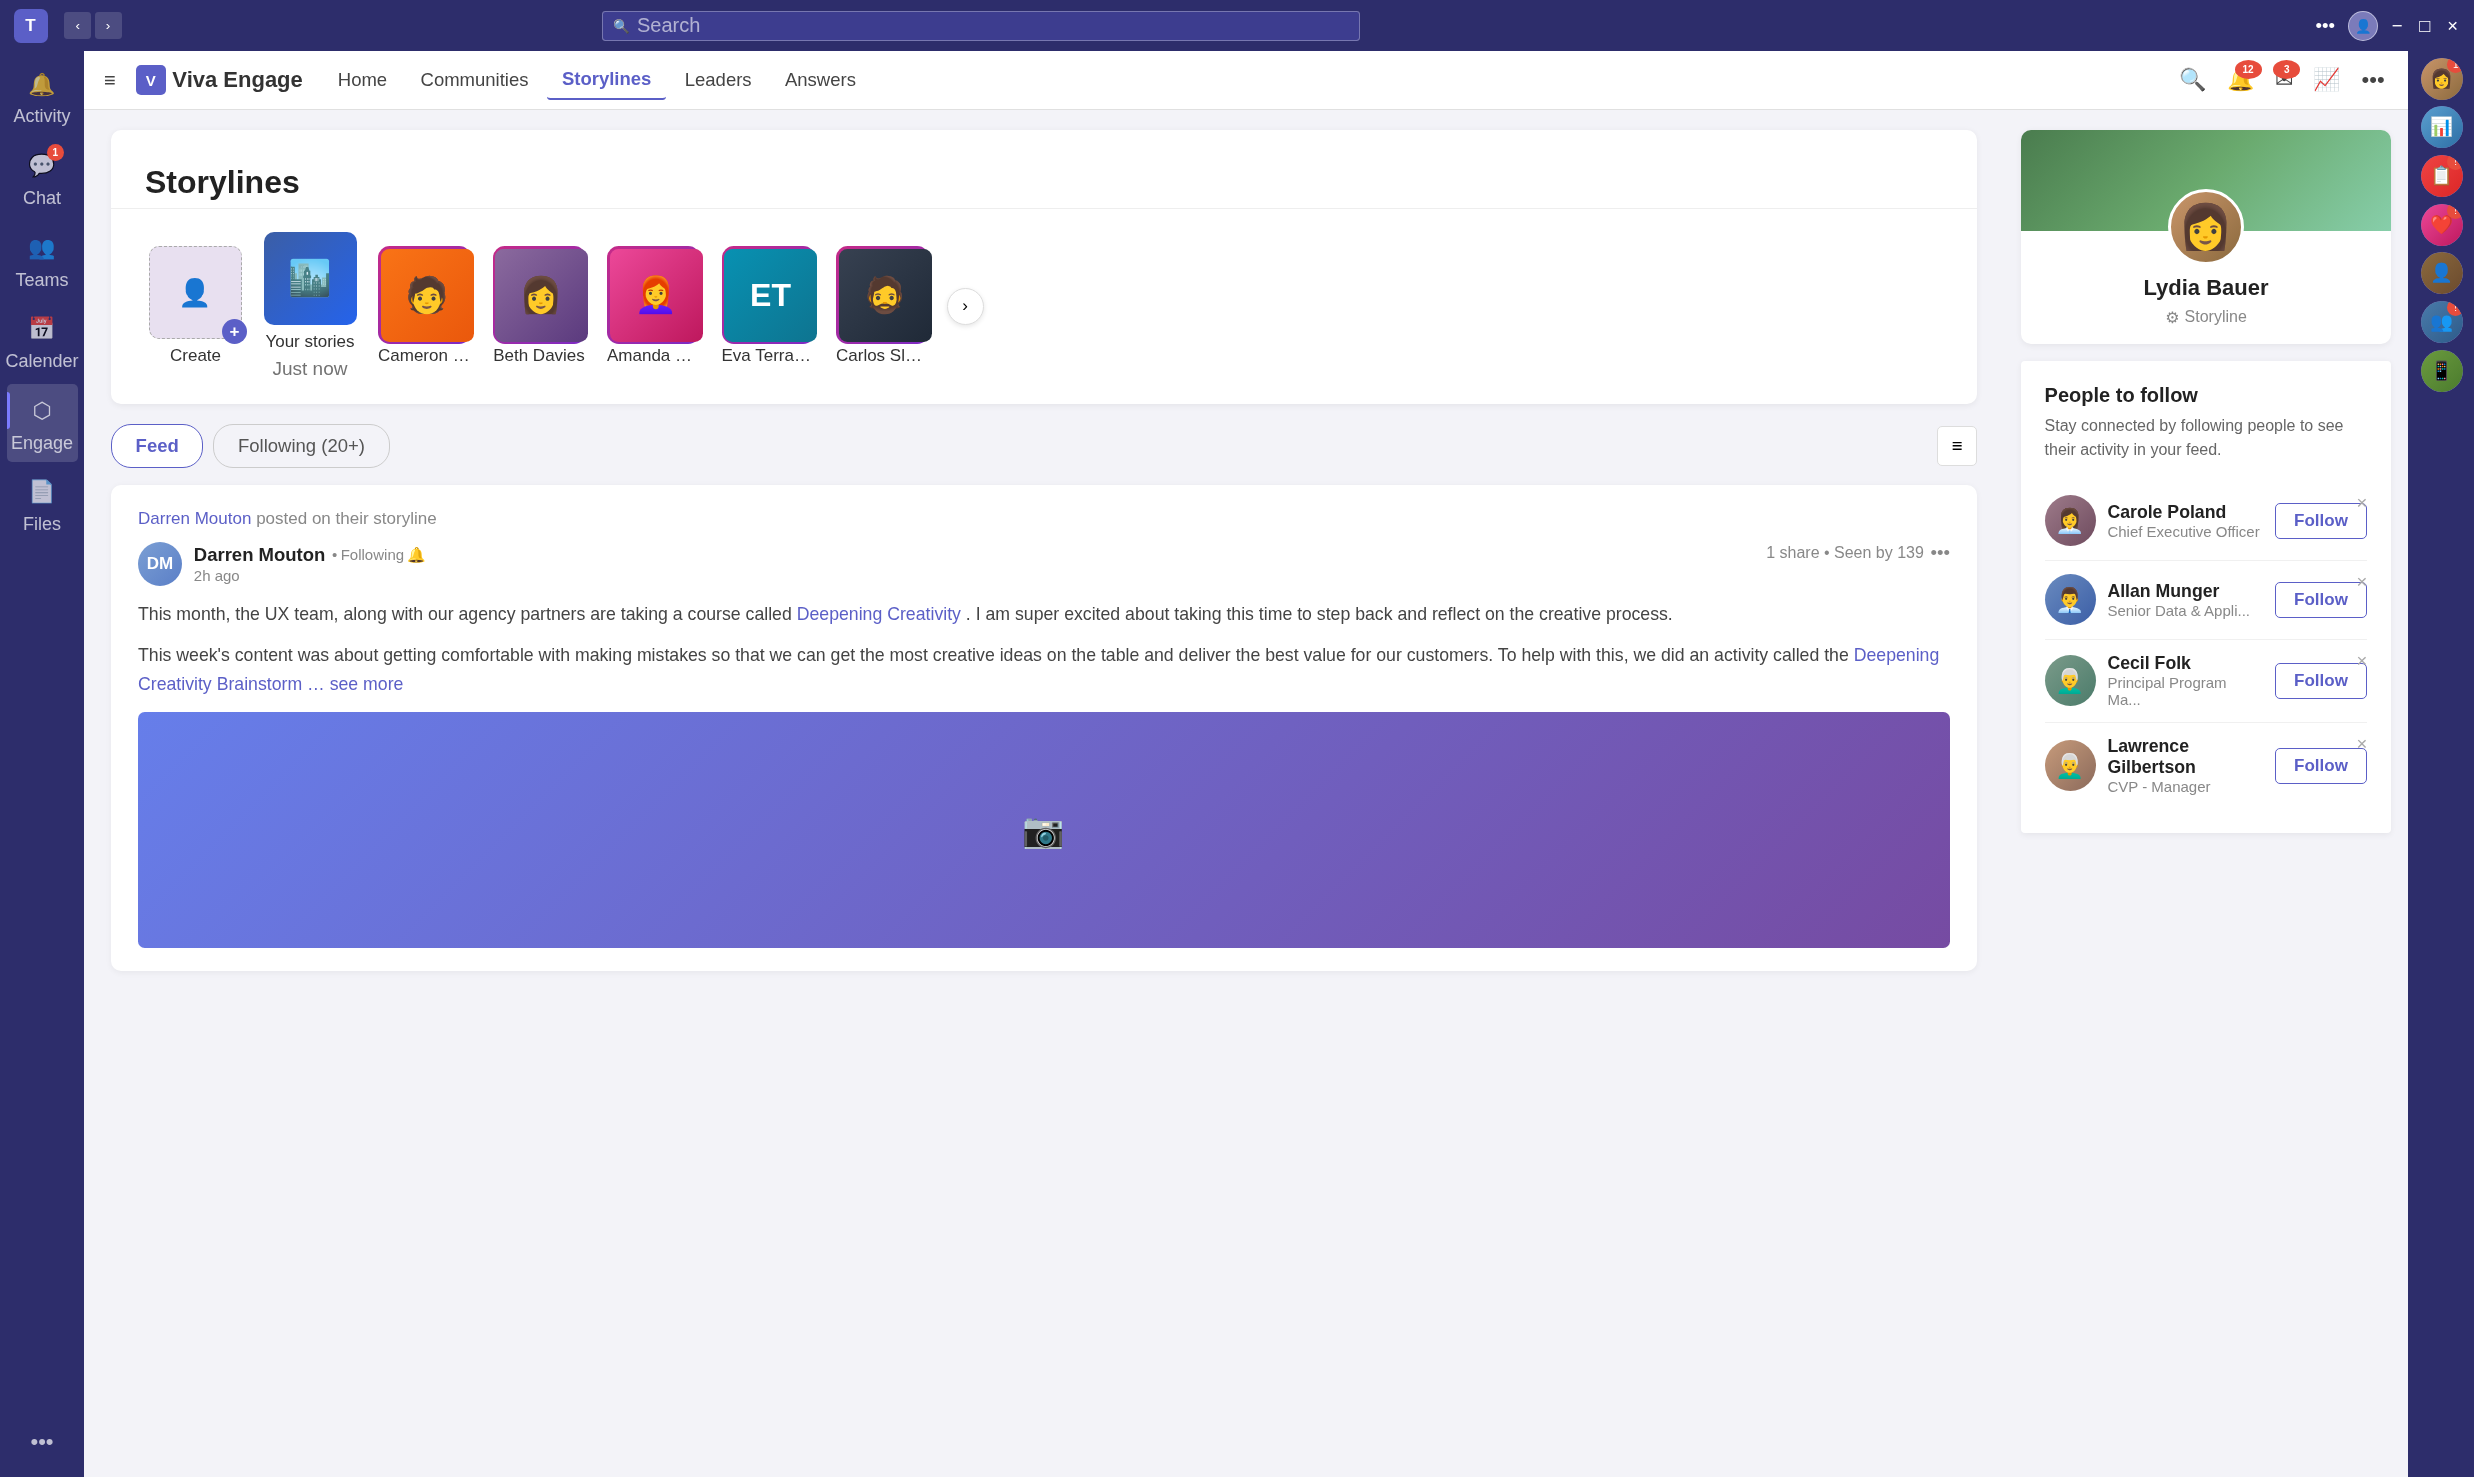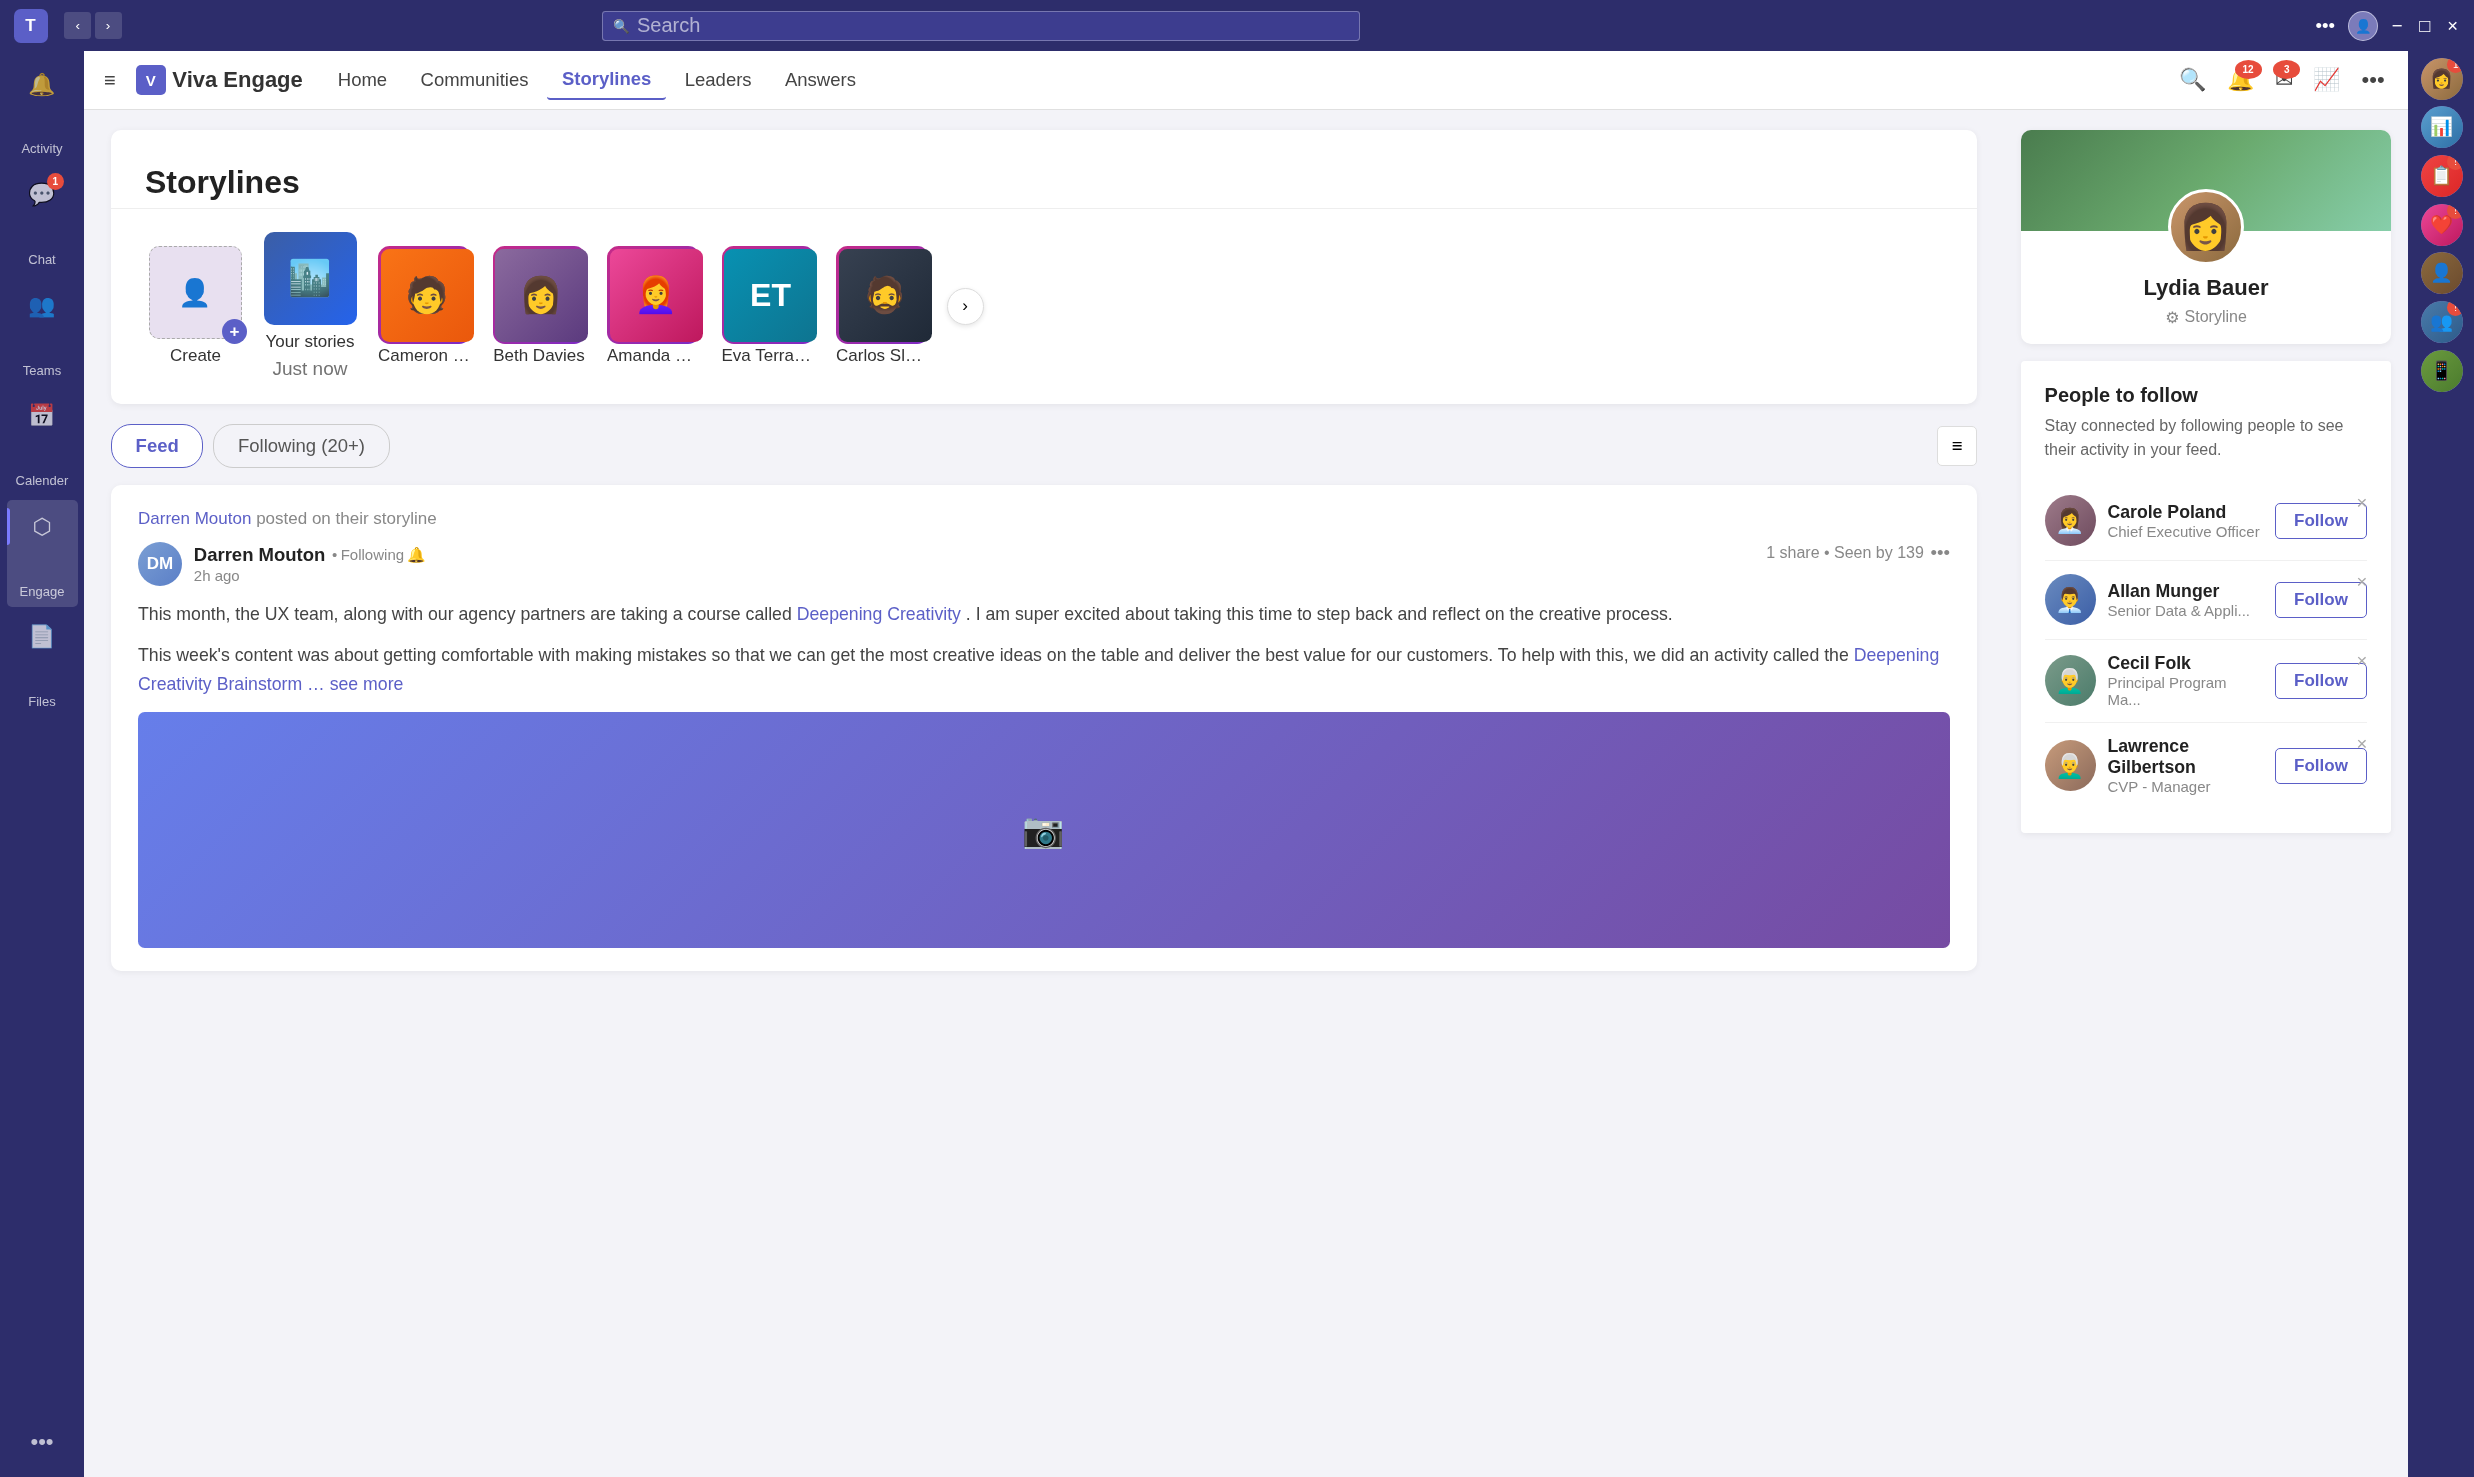--- a/index.html
+++ b/index.html
@@ -84,21 +84,21 @@
       padding: 8.4px 6.7px; cursor: pointer; border-radius: 5px;
       color: rgba(255,255,255,0.7);
       width: 71px;
       gap: 3.4px;
     }
     .sidebar-icon {
       width: 37px; height: 37px;
       display: flex; align-items: center; justify-content: center;
       font-size: 22px; position: relative;
     }
-    .sidebar-label { font-size: 13px; margin-top: 35px; }
+    .sidebar-label { font-size: 18px; }
     .badge {
       position: absolute; top: -3.4px; right: -3.4px;
       background: #e74c3c; color: white;
       border-radius: 50%; width: 17px; height: 17px;
       font-size: 10px; display: flex; align-items: center; justify-content: center;
       font-weight: bold;
     }
     .sidebar-item.engage-active {
       background: rgba(255,255,255,0.15);
     }

